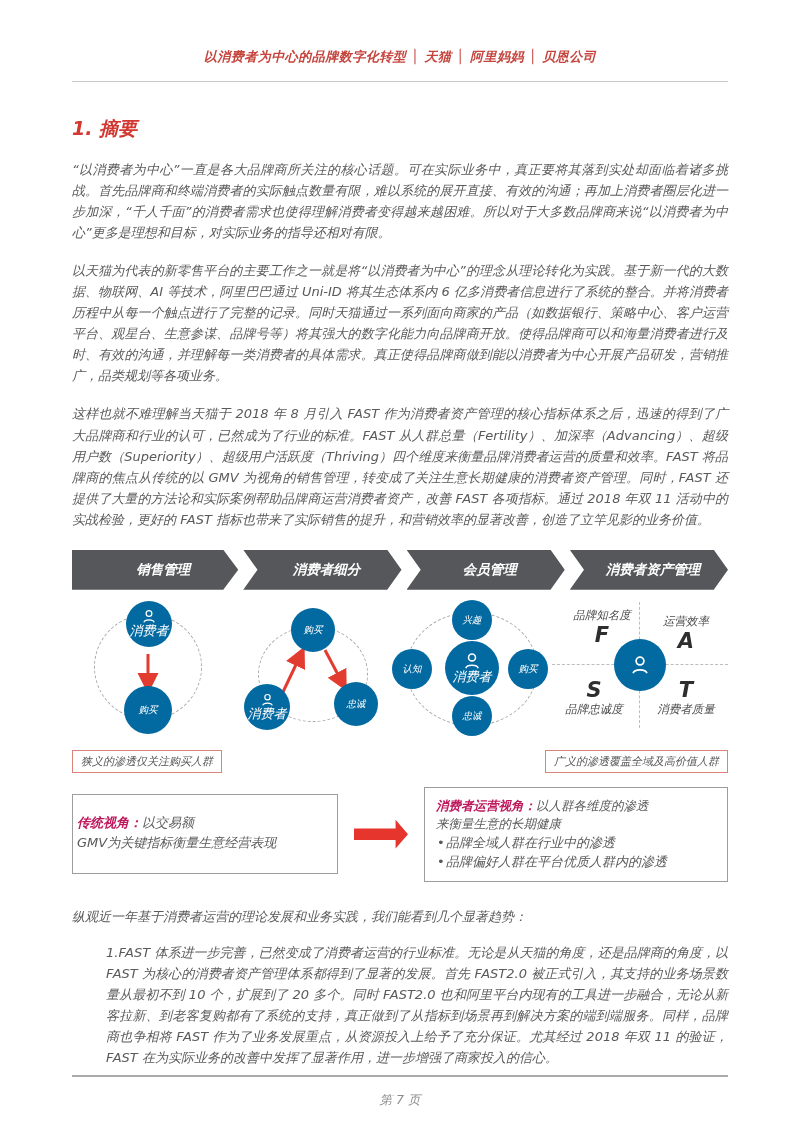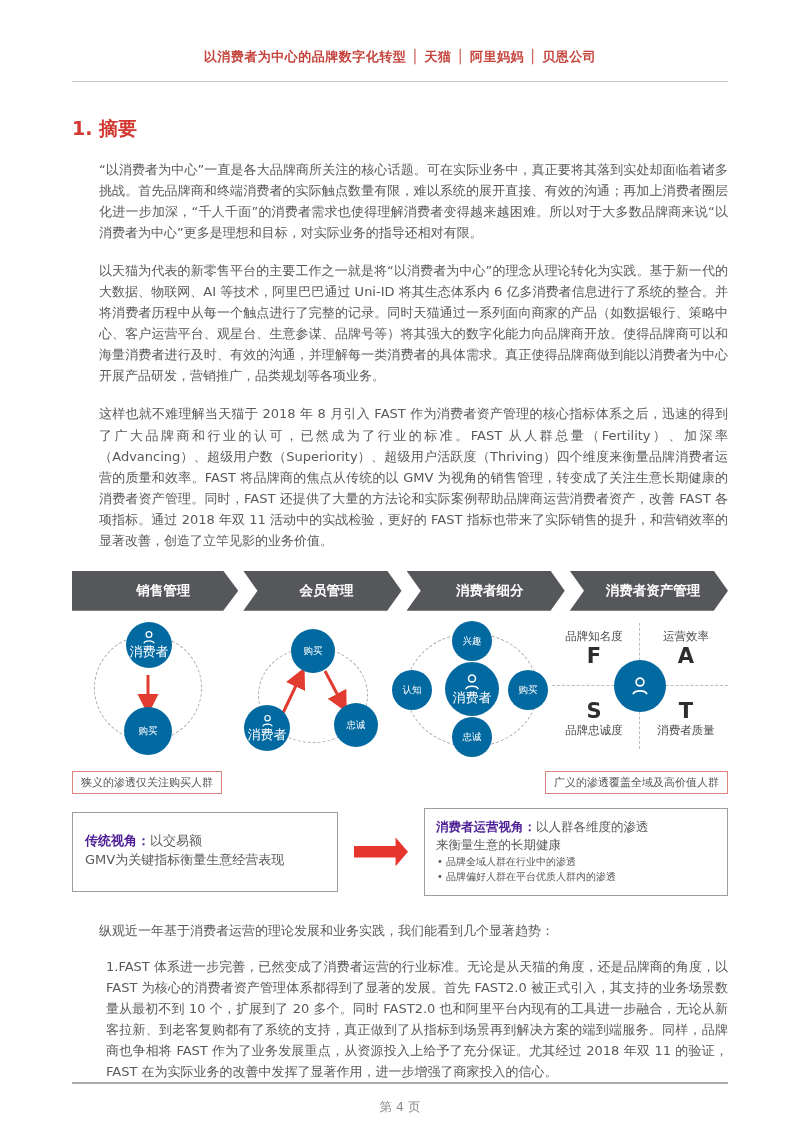--- a/index.html
+++ b/index.html
@@ -2,27 +2,28 @@
 <html><head>
 <meta charset="utf-8">
 <style>
   * { margin:0; padding:0; box-sizing:border-box; }
   html,body { background:#ffffff; }
   .page {
     width:800px; height:1139px; margin:0 auto; background:#fff;
     font-family:"DejaVu Sans","Liberation Sans",sans-serif;
     color:#5b5959; display:flex; flex-direction:column; overflow:hidden;
     position:relative;
+    font-style:italic;
   }
   .content { width:656px; margin:0 auto; }
   .doc-header { padding-top:48px; text-align:center; }
   .doc-header .crumb { color:#c5453e; font-size:13px; font-weight:bold; letter-spacing:.5px; }
   .header-rule { width:656px; margin:15px auto 0; border-top:1px solid #c9c9c9; }
   .title { margin-top:34px; font-size:19px; font-weight:bold; color:#d23730; }
-  p.body { margin-top:17px; font-size:13px; line-height:1.62; text-align:justify; color:#5b5959;margin-left:27px; }
+  p.body { margin-top:17px; font-size:13px; line-height:1.62; text-align:justify; color:#5b5959; }
   p.body.indent { margin-left:34px; margin-top:15px; }
 
   
   .figure { margin-top:20px; }
   .steps { display:flex; height:40px; }
   .step {
     flex:1; background:#56575b; color:#fff; font-size:13.5px; font-weight:bold;
     display:flex; align-items:center; justify-content:center; margin-right:5px;
     clip-path:polygon(0 0, 91% 0, 100% 50%, 91% 100%, 0 100%, 9% 50%);
     padding-left:8px;
@@ -54,29 +55,29 @@
 
   .captions { display:flex; margin-top:16px; }
   .caption {
     border:1px solid #d9837c; color:#565454; font-size:11px; padding:3px 8px;
     white-space:nowrap;
   }
   .caption.right { margin-left:auto; }
 
   .compare { display:flex; align-items:center; margin-top:14px; }
   .cmp-box { border:1px solid #9c9c9c; background:#fff; }
-  .cmp-box.left { width:266px; min-height:80px; padding:18px 12px; font-size:13px; line-height:1.5; }
+  .cmp-box.left { width:266px; min-height:80px; padding:18px 4px; font-size:13px; line-height:1.5; }
   .cmp-box.right { width:304px; min-height:88px; padding:9px 11px; font-size:12.5px; line-height:1.45; }
-  .cmp-box b { color:#4c1d95; }
+  .cmp-box b { color:#be185d; }
   .big-arrow {
     flex:1; height:36px; margin:0 16px; background:#e5352c;
     clip-path:polygon(0 34%, 77% 34%, 77% 10%, 100% 50%, 77% 90%, 77% 66%, 0 66%);
   }
   .bullets { list-style:none; margin-top:1px; }
-  .bullets li { font-size:10px; padding-left:10px; position:relative; }
+  .bullets li { font-size:13px; padding-left:10px; position:relative; }
   .bullets li::before { content:"•"; position:absolute; left:1px; }
 
   .footer { margin-top:auto; width:656px; margin-left:auto; margin-right:auto; padding-bottom:30px; }
   .footer-rule { border-top:2px solid #ababab; }
   .page-num { text-align:center; color:#8c8c8c; font-size:12.5px; margin-top:15px; }
 </style>
 </head>
 <body>
 
 <div class="page">
@@ -90,22 +91,22 @@
     <h1 class="title">1. 摘要</h1>
 
     <p class="body">“以消费者为中心”一直是各大品牌商所关注的核心话题。可在实际业务中，真正要将其落到实处却面临着诸多挑战。首先品牌商和终端消费者的实际触点数量有限，难以系统的展开直接、有效的沟通；再加上消费者圈层化进一步加深，“千人千面”的消费者需求也使得理解消费者变得越来越困难。所以对于大多数品牌商来说“以消费者为中心”更多是理想和目标，对实际业务的指导还相对有限。</p>
     <p class="body">以天猫为代表的新零售平台的主要工作之一就是将“以消费者为中心”的理念从理论转化为实践。基于新一代的大数据、物联网、AI 等技术，阿里巴巴通过 Uni-ID 将其生态体系内 6 亿多消费者信息进行了系统的整合。并将消费者历程中从每一个触点进行了完整的记录。同时天猫通过一系列面向商家的产品（如数据银行、策略中心、客户运营平台、观星台、生意参谋、品牌号等）将其强大的数字化能力向品牌商开放。使得品牌商可以和海量消费者进行及时、有效的沟通，并理解每一类消费者的具体需求。真正使得品牌商做到能以消费者为中心开展产品研发，营销推广，品类规划等各项业务。</p>
     <p class="body">这样也就不难理解当天猫于 2018 年 8 月引入 FAST 作为消费者资产管理的核心指标体系之后，迅速的得到了广大品牌商和行业的认可，已然成为了行业的标准。FAST 从人群总量（Fertility）、加深率（Advancing）、超级用户数（Superiority）、超级用户活跃度（Thriving）四个维度来衡量品牌消费者运营的质量和效率。FAST 将品牌商的焦点从传统的以 GMV 为视角的销售管理，转变成了关注生意长期健康的消费者资产管理。同时，FAST 还提供了大量的方法论和实际案例帮助品牌商运营消费者资产，改善 FAST 各项指标。通过 2018 年双 11 活动中的实战检验，更好的 FAST 指标也带来了实际销售的提升，和营销效率的显著改善，创造了立竿见影的业务价值。</p>
 
     <div class="figure">
 
       <div class="steps">
         <div class="step first">销售管理</div>
+        <div class="step">消费者细分</div>
         <div class="step">会员管理</div>
-        <div class="step">消费者细分</div>
         <div class="step last">消费者资产管理</div>
       </div>
 
       <div class="diagrams">
 
         <div class="dia c1">
           <div class="dashed-ellipse" style="left:22px; top:12px; width:108px; height:106px;"></div>
           <svg class="arrow-svg" width="158" height="132">
             <defs>
                 <marker id="m1" markerWidth="8" markerHeight="8" refX="5" refY="3.5" orient="auto">
@@ -171,25 +172,25 @@
             <span class="nlabel">购买</span>
           </div>
           <div class="node" style="left:60px; top:94px; width:40px; height:40px;">
             <span class="nlabel">忠诚</span>
           </div>
         </div>
 
         <div class="dia c4">
           <div class="quad-vline"></div>
           <div class="quad-hline"></div>
-          <div class="quad-cell" style="left:2px; top:6px;">
+          <div class="quad-cell" style="left:10px; top:6px;">
             <div class="qlabel">品牌知名度</div>
             <div class="qletter">F</div>
           </div>
-          <div class="quad-cell" style="left:94px; top:6px;">
+          <div class="quad-cell" style="left:94px; top:12px;">
             <div class="qlabel">运营效率</div>
             <div class="qletter">A</div>
           </div>
           <div class="quad-cell" style="left:2px; top:76px;">
             <div class="qletter">S</div>
             <div class="qlabel">品牌忠诚度</div>
           </div>
           <div class="quad-cell" style="left:94px; top:76px;">
             <div class="qletter">T</div>
             <div class="qlabel">消费者质量</div>
@@ -224,16 +225,16 @@
         </div>
       </div>
     </div>
 
     <p class="body" style="margin-top:24px;">纵观近一年基于消费者运营的理论发展和业务实践，我们能看到几个显著趋势：</p>
     <p class="body indent">1.FAST 体系进一步完善，已然变成了消费者运营的行业标准。无论是从天猫的角度，还是品牌商的角度，以 FAST 为核心的消费者资产管理体系都得到了显著的发展。首先 FAST2.0 被正式引入，其支持的业务场景数量从最初不到 10 个，扩展到了 20 多个。同时 FAST2.0 也和阿里平台内现有的工具进一步融合，无论从新客拉新、到老客复购都有了系统的支持，真正做到了从指标到场景再到解决方案的端到端服务。同样，品牌商也争相将 FAST 作为了业务发展重点，从资源投入上给予了充分保证。尤其经过 2018 年双 11 的验证，FAST 在为实际业务的改善中发挥了显著作用，进一步增强了商家投入的信心。</p>
   </div>
 
   <div class="footer">
     <div class="footer-rule"></div>
-    <div class="page-num">第 4 页</div>
+    <div class="page-num">第 7 页</div>
   </div>
 
 </div>
 
 </body></html>

